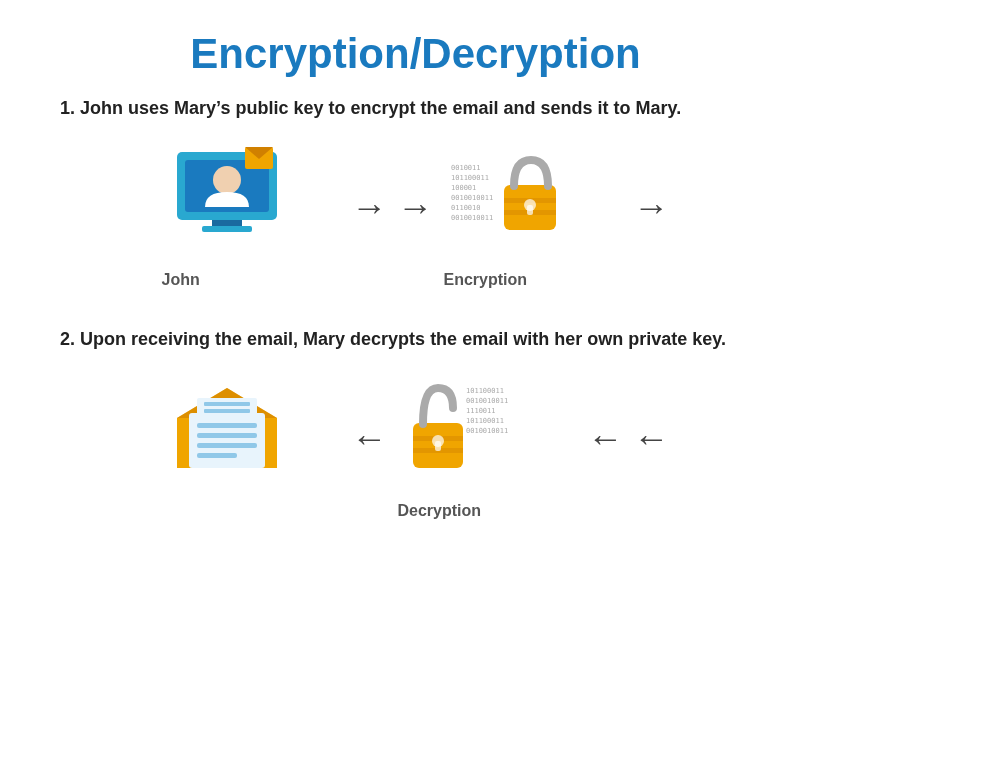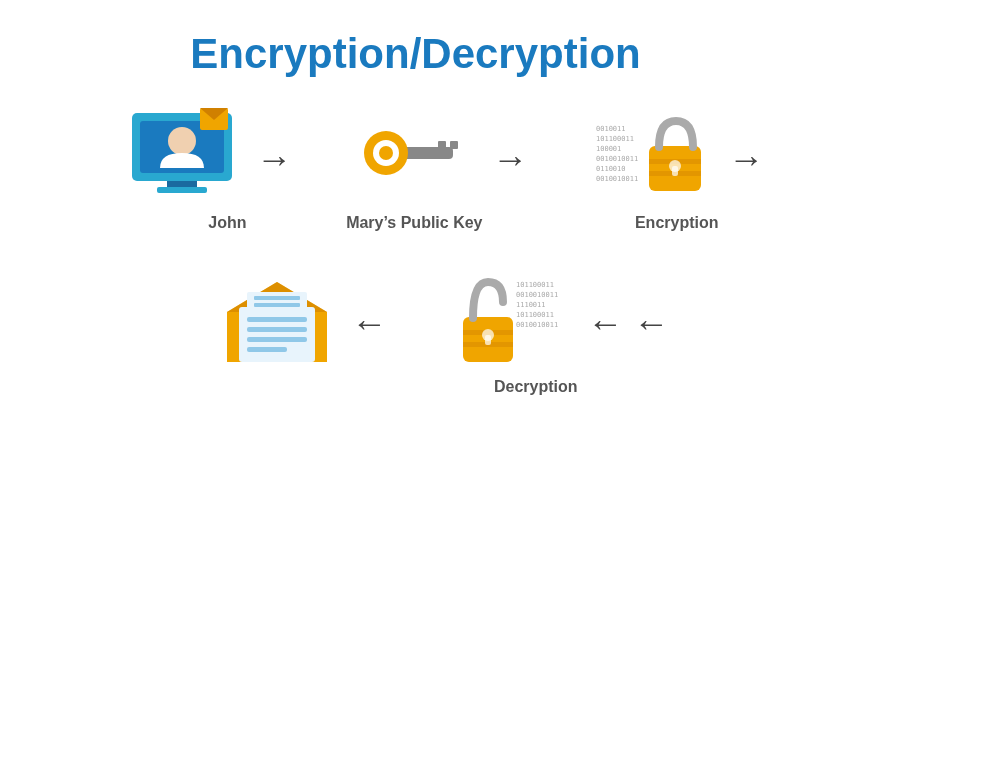--- a/index.html
+++ b/index.html
@@ -33,32 +33,32 @@
     .row {
       display: flex;
       align-items: center;
       justify-content: center;
       gap: 10px;
       margin-bottom: 10px;
     }
     .item {
       display: flex;
       flex-direction: column;
-      align-items: flex-end;
+      align-items: flex-start;
       width: 180px;
     }
     .icon-box {
       width: 130px;
       height: 110px;
       display: flex;
       align-items: center;
       justify-content: center;
     }
     .item-label {
-      margin-top: 6px;
+      margin-top: 24px;
       font-size: 16px;
       font-weight: 700;
       color: #555;
       text-align: center;
     }
     .arrow {
       font-size: 36px;
       color: #444;
       margin-bottom: 20px;
       flex-shrink: 0;
@@ -76,20 +76,21 @@
       height: 20px;
     }
   </style>
 </head>
 <body>
 
 <div class="page">
 
   <h1 class="main-title">Encryption/Decryption</h1>
 
+  <p class="step-label">1. John uses Mary’s public key to encrypt the email and sends it to Mary.</p>
 
   <div class="row">
 
     <div class="item">
       <div class="icon-box">
         <svg width="120" height="100" viewBox="0 0 120 100">
 
           <rect x="10" y="10" width="100" height="68" rx="5" ry="5" fill="#29a8d0"></rect>
           <rect x="18" y="18" width="84" height="52" rx="3" ry="3" fill="#1a7abf"></rect>
 
@@ -101,35 +102,20 @@
 
           <rect x="78" y="5" width="28" height="22" rx="2" fill="#f0a500"></rect>
           <polygon points="78,5 92,17 106,5" fill="#d08000"></polygon>
         </svg>
       </div>
       <span class="item-label">John</span>
     </div>
 
     <div class="arrow">→</div>
 
-    <div class="item">
-      <div class="icon-box">
-        <svg width="120" height="80" viewBox="0 0 120 80">
-
-          <rect x="30" y="34" width="65" height="12" rx="4" fill="#888"></rect>
-          <rect x="80" y="28" width="8" height="8" rx="1" fill="#888"></rect>
-          <rect x="92" y="28" width="8" height="8" rx="1" fill="#888"></rect>
-
-          <circle cx="28" cy="40" r="22" fill="#f0a500"></circle>
-          <circle cx="28" cy="40" r="13" fill="#fff"></circle>
-          <circle cx="28" cy="40" r="7" fill="#f0a500"></circle>
-        </svg>
-      </div>
-      <span class="item-label">Mary’s Public Key</span>
-    </div>
 
     <div class="arrow">→</div>
 
     <div class="item">
       <div class="icon-box">
         <svg width="120" height="105" viewBox="0 0 120 105">
 
           <text x="2" y="30" font-size="7" fill="#aaa" font-family="monospace">0010011</text>
           <text x="2" y="40" font-size="7" fill="#aaa" font-family="monospace">101100011</text>
           <text x="2" y="50" font-size="7" fill="#aaa" font-family="monospace">100001</text>
@@ -151,20 +137,21 @@
       <span class="item-label">Encryption</span>
     </div>
 
     <div class="arrow">→</div>
 
 
   </div>
 
   <div class="section-divider"></div>
 
+  <p class="step-label">2. Upon receiving the email, Mary decrypts the email with her own private key.</p>
 
   <div class="row">
 
     <div class="item">
       <div class="icon-box">
         <svg width="120" height="110" viewBox="0 0 120 110">
 
           <polygon points="10,50 60,20 110,50 110,100 10,100" fill="#f0a500"></polygon>
 
           <polygon points="10,50 60,20 110,50" fill="#d08000" opacity="0.6"></polygon>

